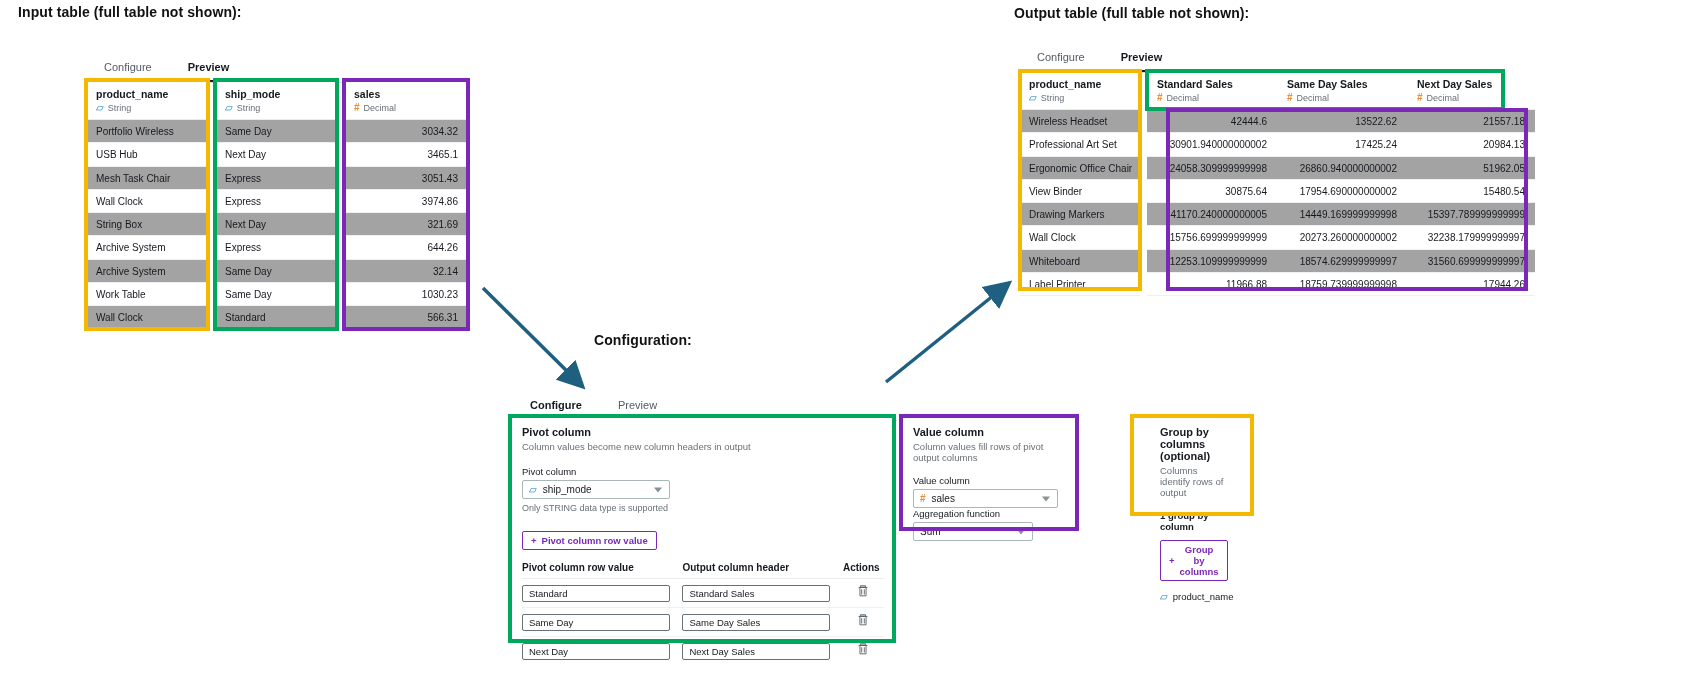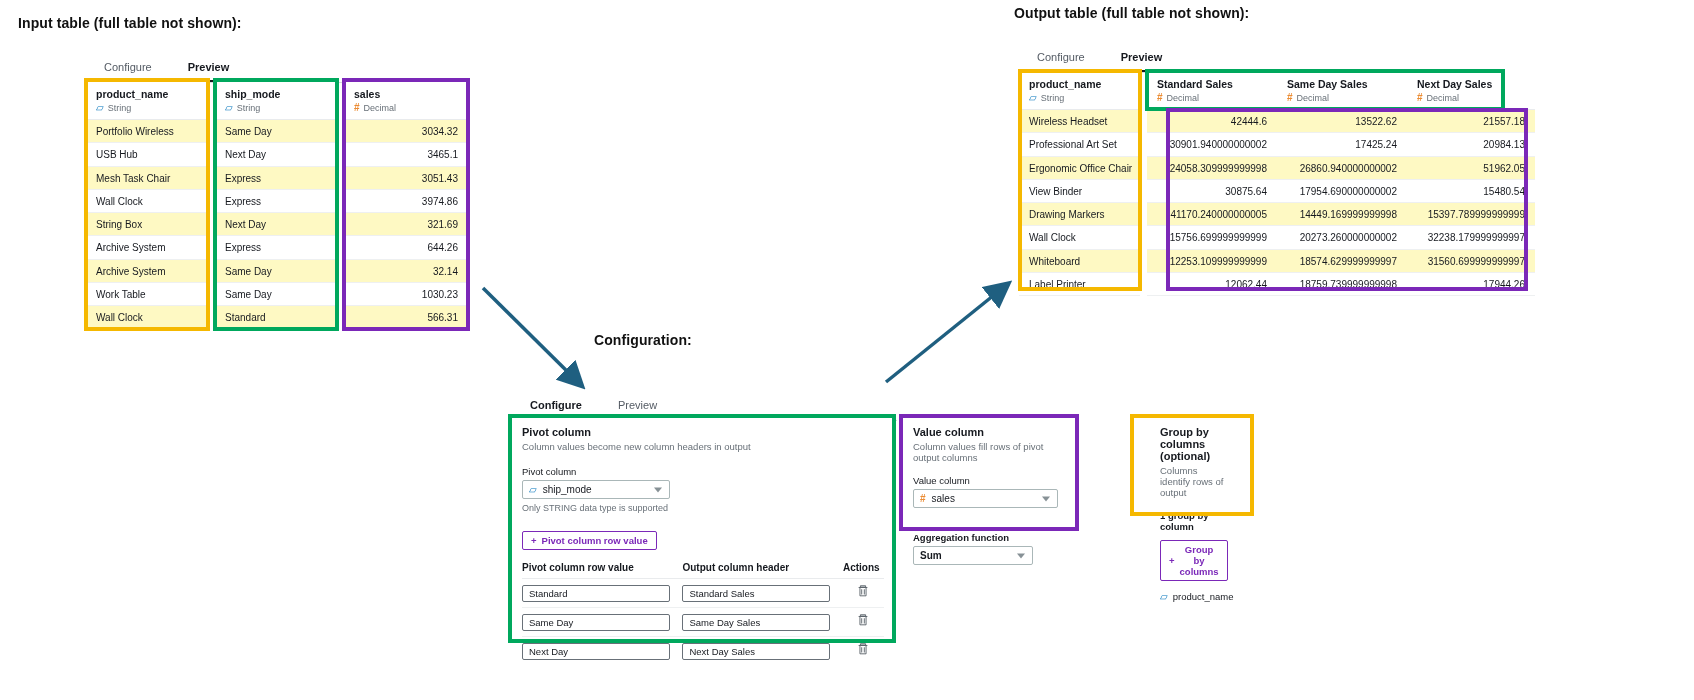--- a/index.html
+++ b/index.html
@@ -55,21 +55,21 @@
   .ic-dec { color:#eb8c34; font-weight:bold; font-size:10px; line-height:1; }
   .cell {
     font-size:10px;
     padding:0 10px;
     height:23.3px;
     line-height:23.3px;
     border-bottom:1px solid #eef0f1;
     white-space:nowrap;
     overflow:hidden;
   }
-  .cell.alt { background:#fef9c3; }
+  .cell.alt { background:#a3a3a3; }
   .cell.num { text-align:right; }
 
   
   .outline { position:absolute; pointer-events:none; }
   .o-yellow { border:4px solid #f5b800; }
   .o-green  { border:4px solid #00a85d; }
   .o-purple { border:4px solid #7b28b8; }
 
   
   .panel {
@@ -113,21 +113,21 @@
     font-size:9.5px;line-height:15px;padding:0 6px;background:#fff;
     overflow:hidden;white-space:nowrap;
   }
   .trash { width:14px;height:14px;color:#545b64; }
   .tag { font-size:9.5px; display:flex; align-items:center; gap:5px; }
   .cnt { font-size:9.5px; font-weight:bold; }
 </style>
 </head>
 <body>
 
-<div class="caption" style="left:6px; top:15px;padding-left:12px;">Input table (full table not shown):</div>
+<div class="caption" style="left:6px; top:4px;padding-left:12px;">Input table (full table not shown):</div>
 <div class="caption" style="left:1014px; top:5px;">Output table (full table not shown):</div>
 <div class="caption" style="left:594px; top:332px;">Configuration:</div>
 
 <div class="tabs" style="left:86px; top:55px; width:380px;">
   <div class="tab">Configure</div>
   <div class="tab active">Preview</div>
 </div>
 
 <div class="colwrap" style="left:86px; top:80px;">
   <div class="col" style="width:122px;">
@@ -230,21 +230,21 @@
         <span>Decimal</span>
       </span>
     </div>
     <div class="cell num alt">42444.6</div>
     <div class="cell num">30901.940000000002</div>
     <div class="cell num alt">24058.309999999998</div>
     <div class="cell num">30875.64</div>
     <div class="cell num alt">41170.240000000005</div>
     <div class="cell num">15756.699999999999</div>
     <div class="cell num alt">12253.109999999999</div>
-    <div class="cell num">12062.44</div>
+    <div class="cell num">11966.88</div>
   </div>
 
   <div class="col" style="width:130px;">
     <div class="colhead">
       <span class="nm">Same Day Sales</span>
       <span class="ty">
         <span class="ic-dec">#</span>
         <span>Decimal</span>
       </span>
     </div>
@@ -377,21 +377,21 @@
 
   <div style="margin-top:12px;">
     <div class="fieldlbl">Value column</div>
     <div class="select" style="width:145px;">
       <span class="ic-dec">#</span>
       <span>sales</span>
       <span class="caret"></span>
     </div>
   </div>
 
-  <div style="margin-top:24px;font-weight:bold;">
+  <div style="margin-top:0;">
     <div class="fieldlbl">Aggregation function</div>
     <div class="select" style="width:120px;">
       <span>Sum</span>
       <span class="caret"></span>
     </div>
   </div>
 </div>
 <div class="outline o-purple" style="left:899px; top:414px; width:180px; height:117px;"></div>
 
 <div class="panel" style="left:1134px; top:418px; width:116px; height:92px; padding:8px 26px;">

